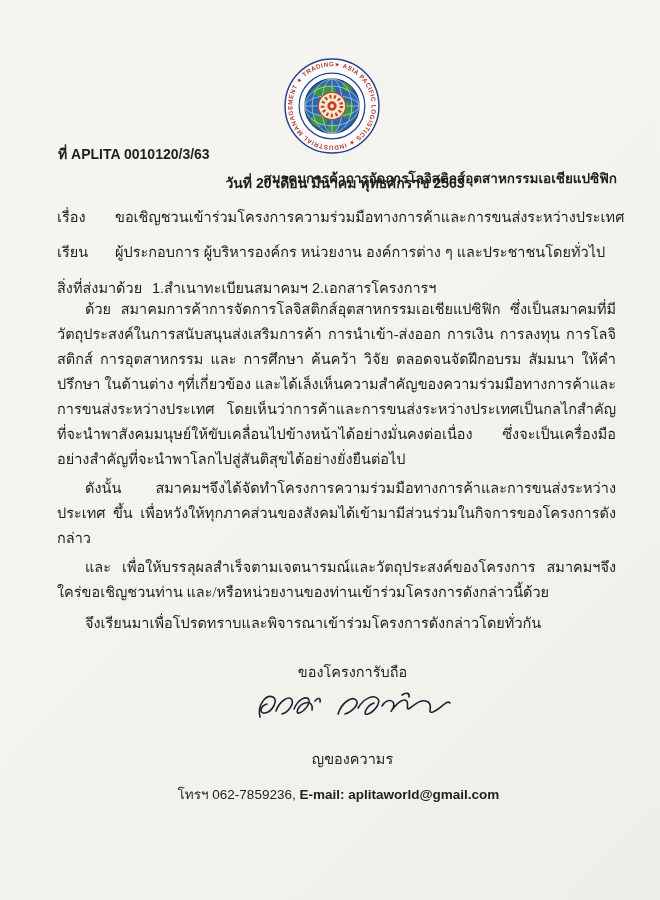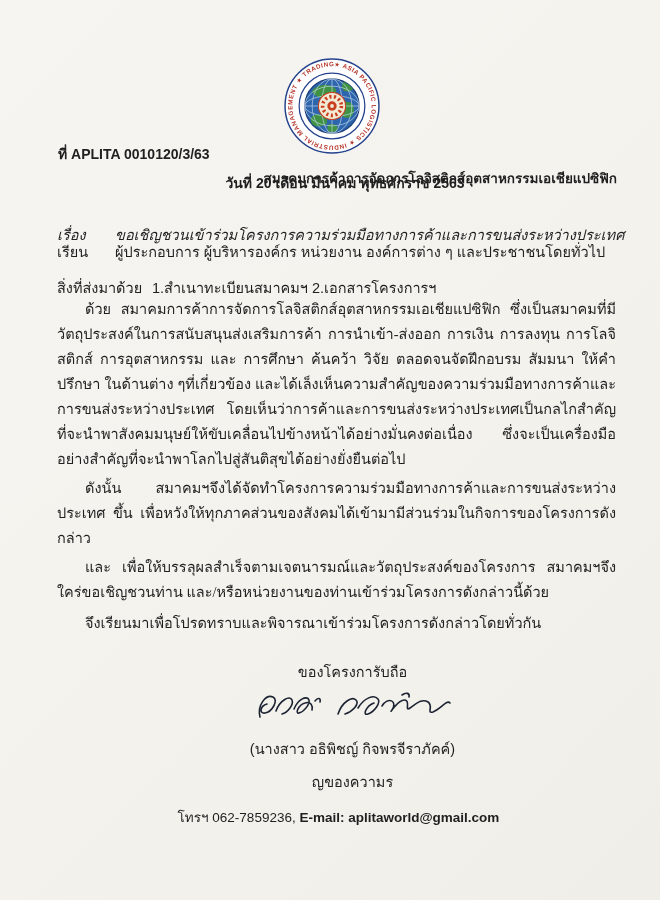--- a/index.html
+++ b/index.html
@@ -29,21 +29,21 @@
     position:absolute;top:172px;left:15px;width:660px;
     text-align:center;font-size:14px;font-weight:bold;
   }
   .meta-row{
     position:absolute;left:57px;width:580px;
     display:flex;font-size:14.5px;
   }
   .meta-row .label{flex:0 0 58px;white-space:nowrap;}
   .meta-row.enclosure .label{flex:0 0 95px;}
   .meta-row .value{white-space:nowrap;}
-  .row-subject{top:223px;font-style:italic;}
+  .row-subject{top:205px;}
   .row-to{top:240px;}
   .row-enclosure{top:276px;}
   .letter-body{
     position:absolute;top:297px;left:57px;width:563px;
     font-size:14.5px;line-height:25px;
   }
   .letter-body p{
     margin:0 4px 4px 0;
     text-indent:28px;
     text-align:justify;
@@ -152,21 +152,20 @@
             <path d="M24,24 C28,13 38,8 40,13 C42,18 35,26 30,27"></path>
             <path d="M42,22 C46,12 55,8 57,13 C58,17 52,25 47,26 C43,27 46,18 53,16 C59,14 61,19 60,23"></path>
             <path d="M63,14 C66,10 69,11 68,15"></path>
             <path d="M86,27 C90,15 100,9 104,13 C108,17 100,25 93,27"></path>
             <path d="M106,21 C112,11 122,7 126,12 C129,16 122,25 116,27 C110,29 114,19 122,16"></path>
             <path d="M130,19 C136,9 146,14 140,23 C136,29 146,12 153,13 C159,14 152,25 158,21 C164,17 170,11 176,15 C182,19 174,27 181,25 C189,22 195,12 198,16"></path>
             <path d="M150,8 C154,5 158,6 157,10"></path>
           </g>
         </svg>
       </div>
-      <span class="signer-name">(นางสาว อธิพิชญ์  กิจพรจีราภัคค์)</span>
       <span class="signer-title">ญของความร</span>
     </div>
 
     <div class="contact">
       <span>โทรฯ 062-7859236, </span><b>E-mail: aplitaworld@gmail.com</b>
     </div>
   </div>
 
 </div>
 

